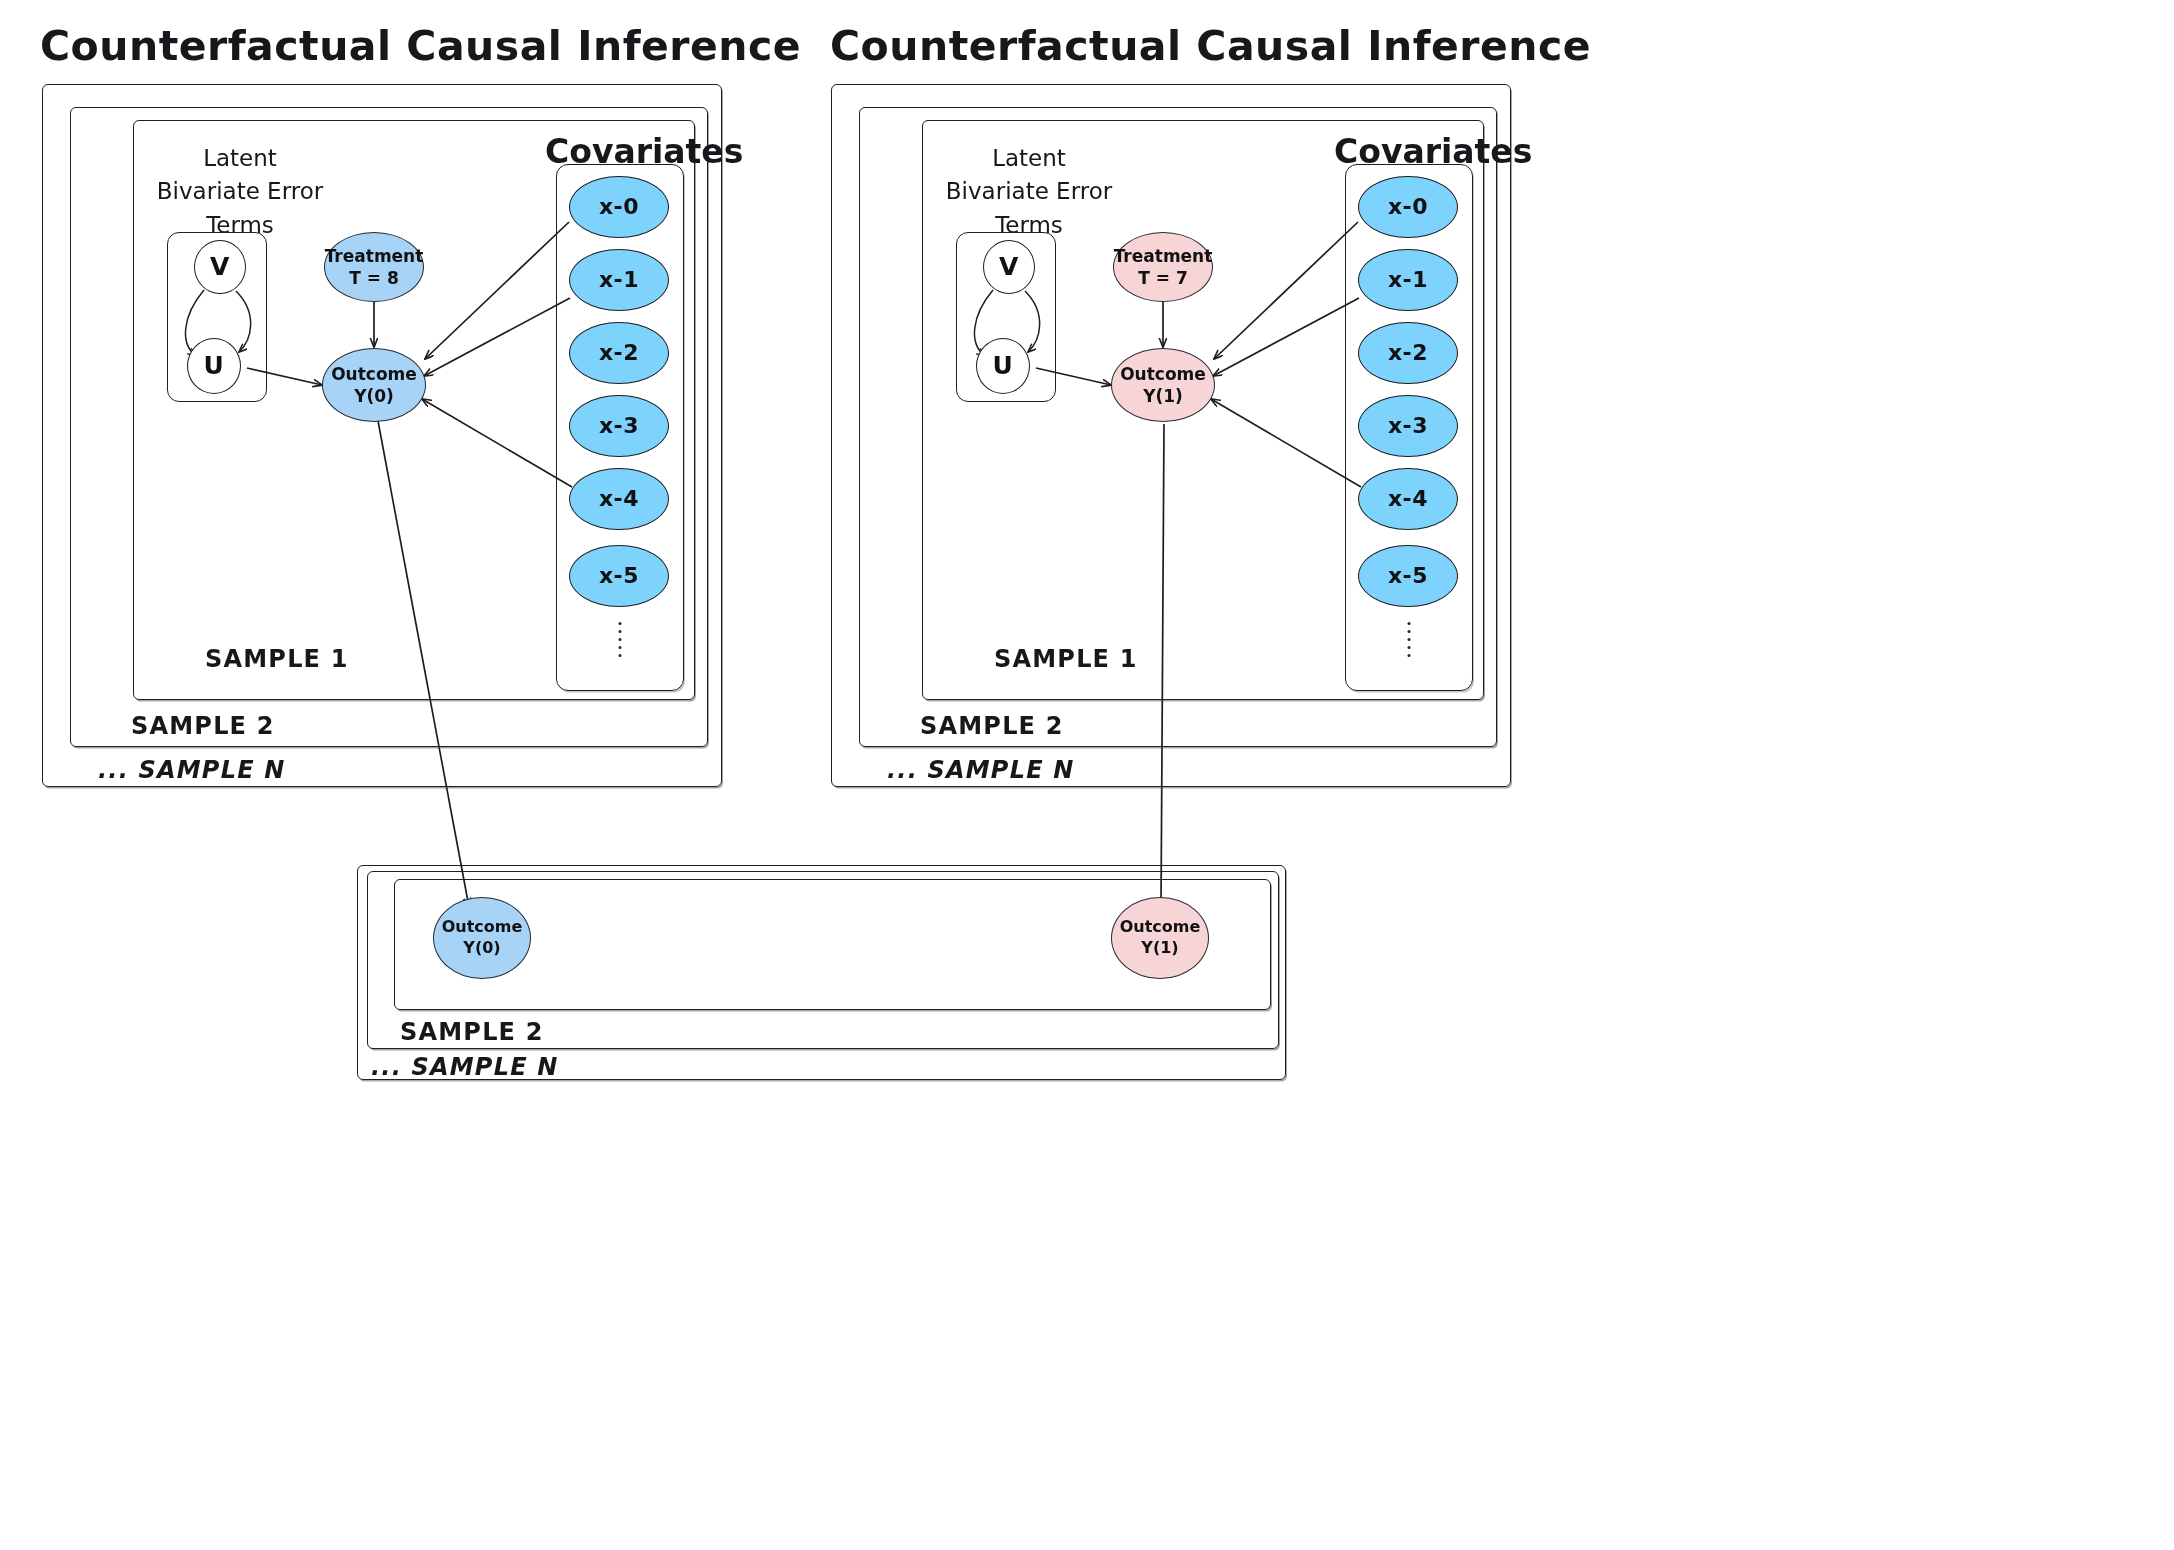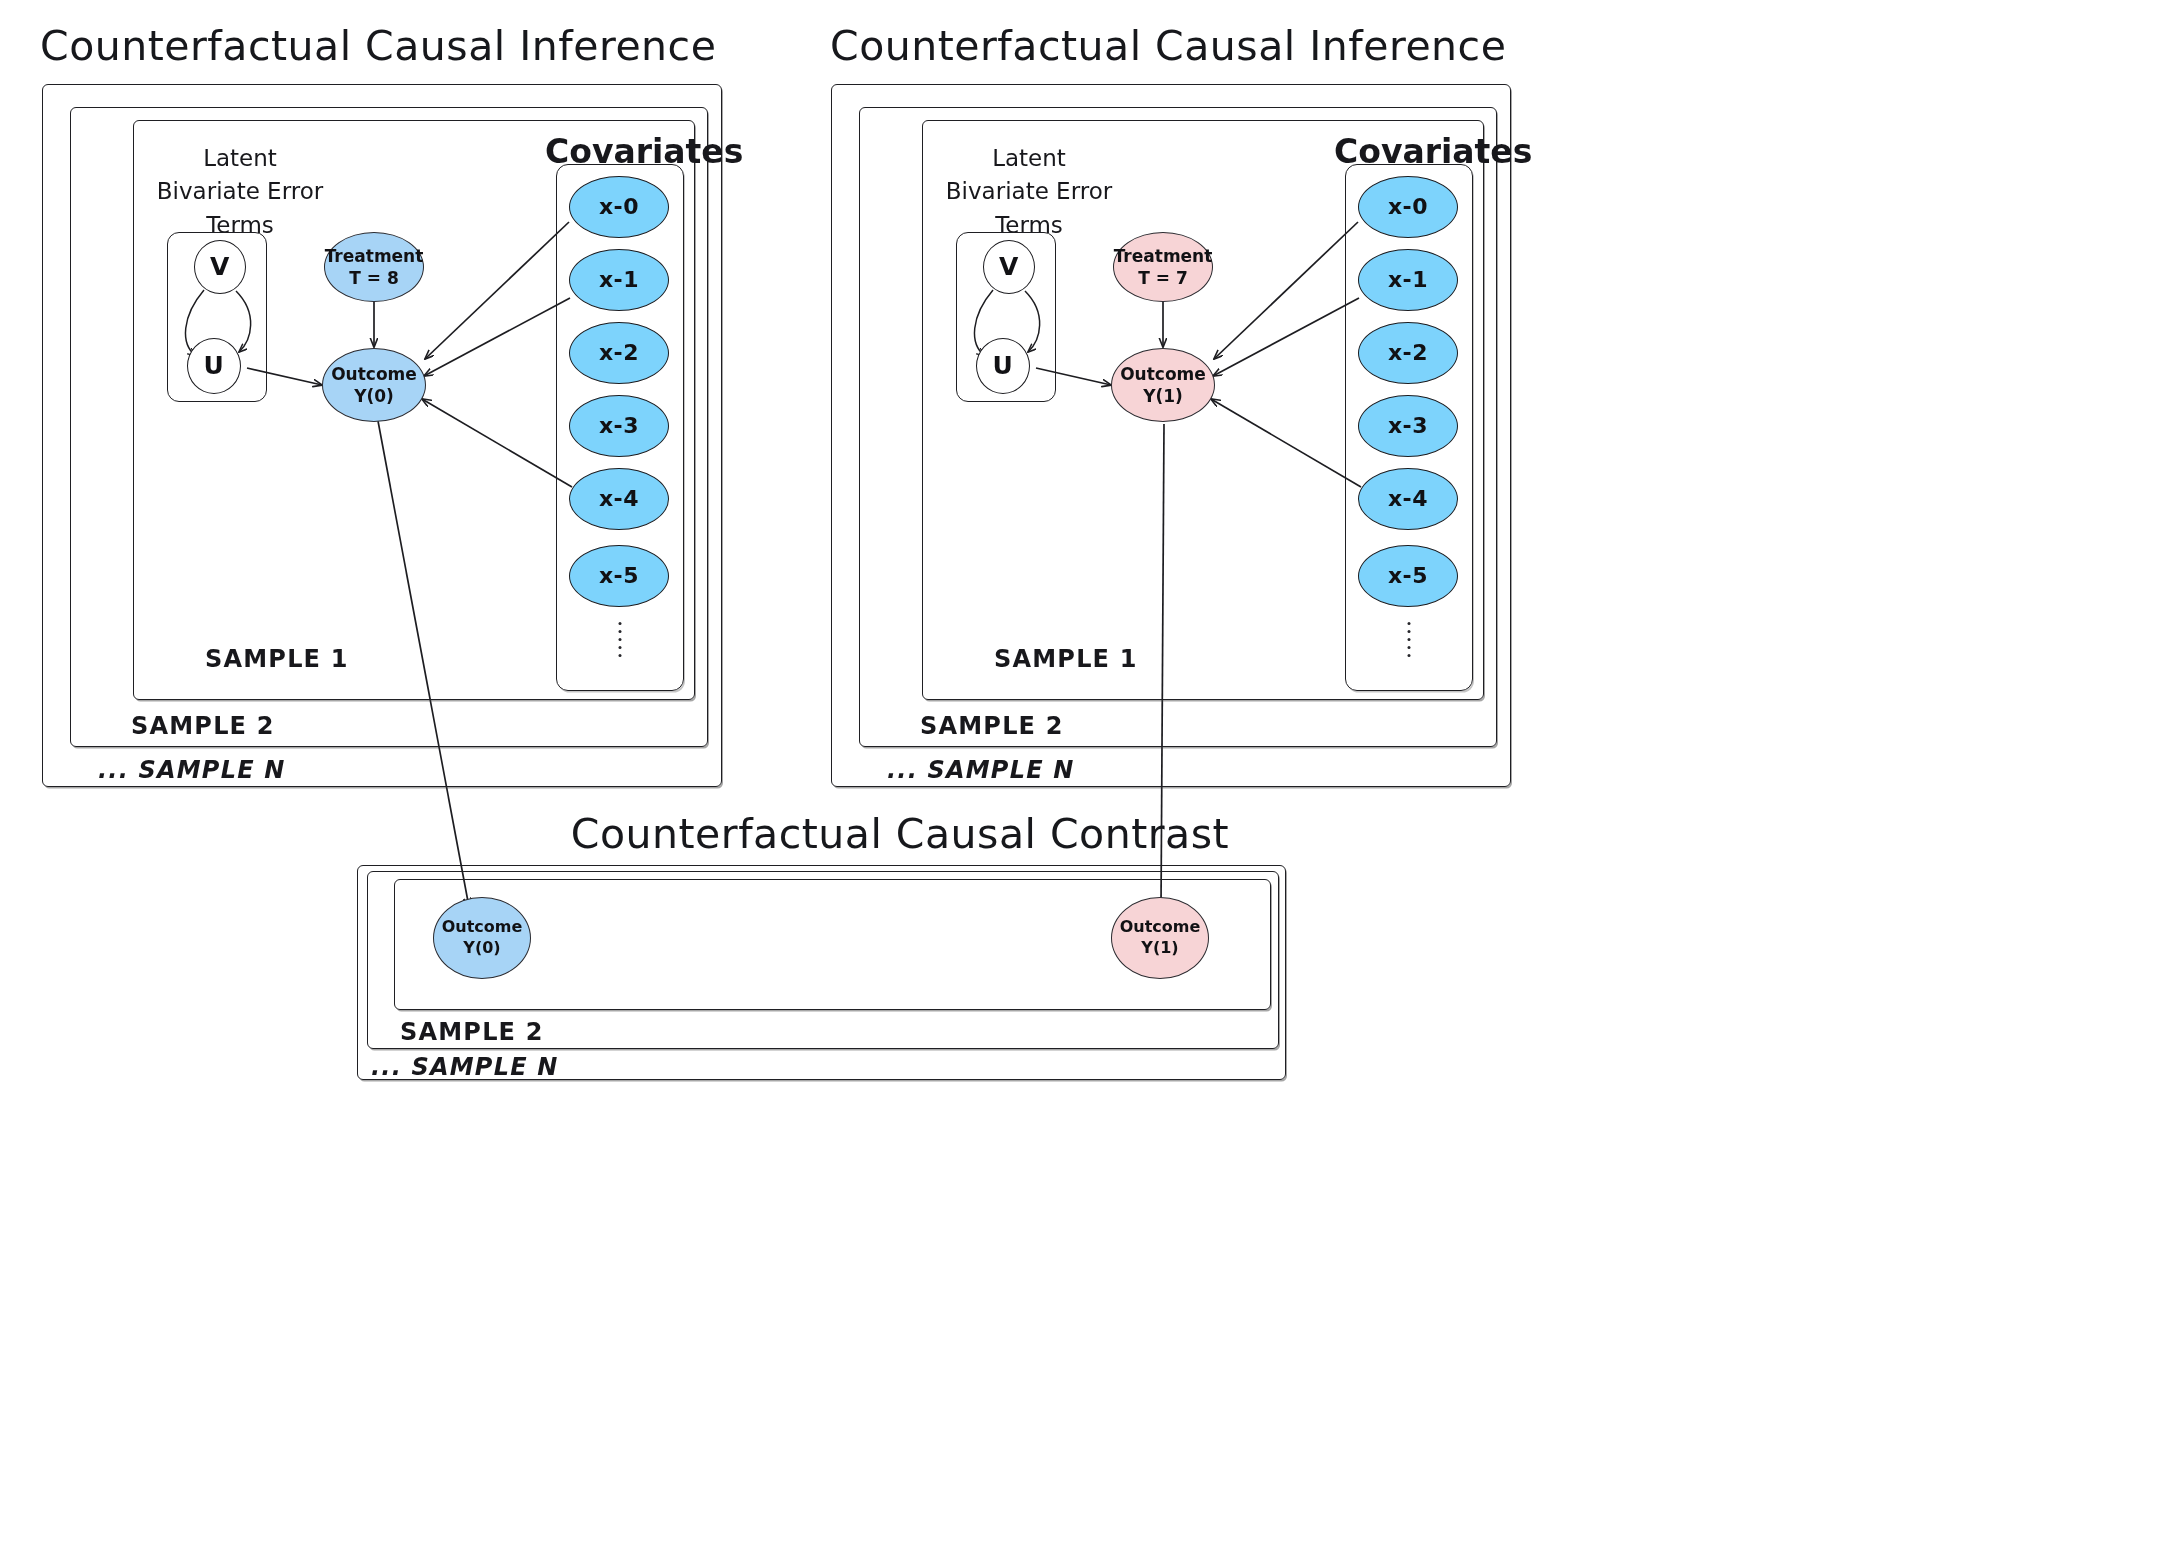--- a/index.html
+++ b/index.html
@@ -7,21 +7,21 @@
     width:2174px;height:1550px;position:relative;overflow:hidden;
     font-family:"DejaVu Sans", sans-serif;
     color:#1b1b1f;
   }
   .stage{position:absolute;left:0;top:0;width:2174px;height:1550px;}
   svg.layer{position:absolute;left:0;top:0;width:2174px;height:1550px;overflow:visible;}
 
   
   .panel-title{
     position:absolute; text-align:center; white-space:nowrap;
-    font-size:41px; font-weight:400; letter-spacing:0.5px; color:#17181c;
+    font-size:41px; font-weight:700; letter-spacing:0.5px; color:#17181c;
     font-family:"DejaVu Sans", sans-serif;
   }
 
   
   .frame{
     position:absolute; border:1.6px solid #1f1f23; border-radius:6px;
     background:transparent; box-sizing:border-box;
   }
   .frame.shadowed{ box-shadow:1.5px 2px 0 -0.5px rgba(60,60,60,.45); }
 
@@ -195,21 +195,20 @@
       <i></i>
       <i></i>
       <i></i>
       <i></i>
     </div>
 
   <div class="sample-label" style="left:994px;top:645px;">SAMPLE 1</div>
   <div class="sample-label" style="left:920px;top:712px;">SAMPLE 2</div>
   <div class="sample-label italic" style="left:887px;top:756px;">... SAMPLE N</div>
 
-  <div class="panel-title" style="left:525px;top:810px;width:750px;">Counterfactual Causal Contrast</div>
 
   <div class="frame shadowed" style="left:357px;top:865px;width:929px;height:215px;"></div>
   <div class="frame shadowed" style="left:367px;top:871px;width:912px;height:178px;"></div>
   <div class="frame shadowed" style="left:394px;top:879px;width:877px;height:131px;"></div>
 
   <div class="node blue contrast" style="left:433px;top:897px;width:98px;height:82px;flex-direction:column;">
     <span>Outcome</span>
     <span>Y(0)</span>
   </div>
 

